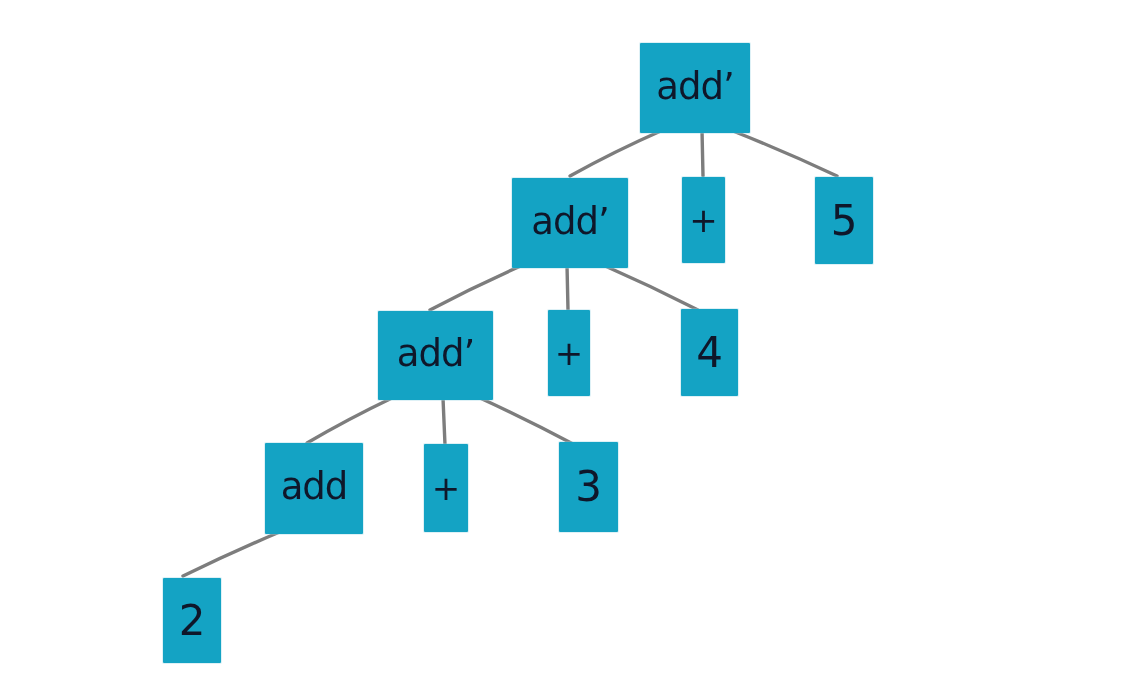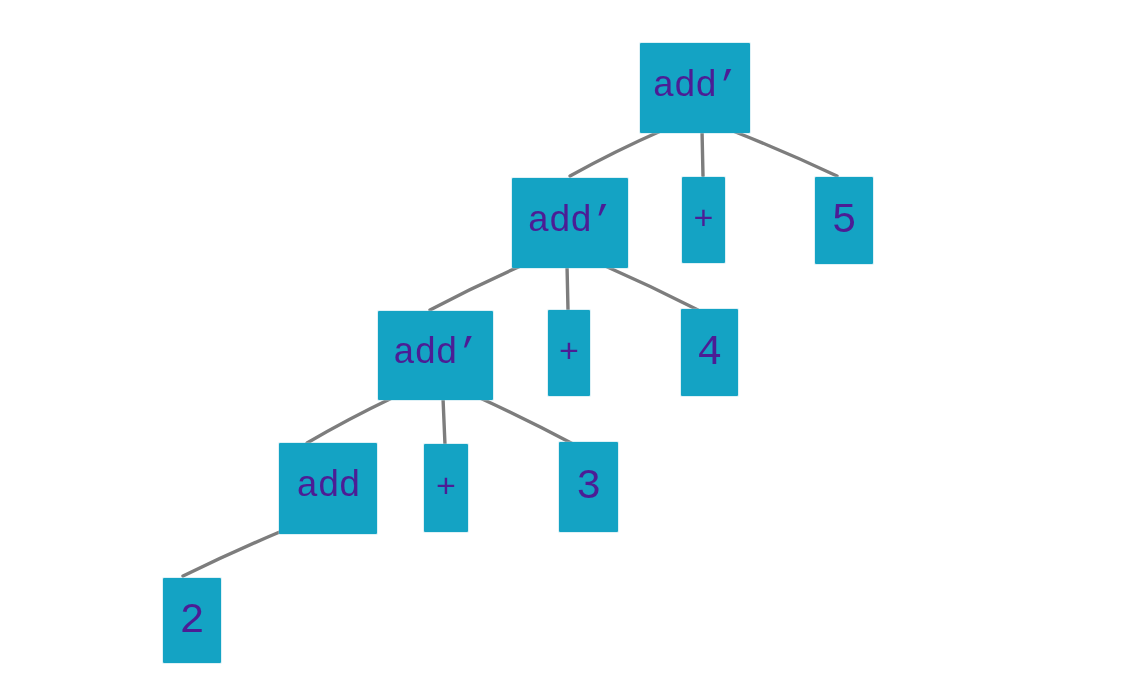--- a/index.html
+++ b/index.html
@@ -18,43 +18,42 @@
   .edges {
     position: absolute;
     left: 0;
     top: 0;
     width: 1142px;
     height: 688px;
   }
   .node {
     position: absolute;
     background: #14a3c4;
-    color: #4c1d95;
+    color: #0f172a;
     display: flex;
     align-items: center;
     justify-content: center;
     border-radius: 1px;
     box-shadow: 0 0 0 1px rgba(160, 215, 230, 0.35);
     user-select: none;
     line-height: 1;
-    font-family: Liberation Mono, monospace;
   }
   .lbl-word  { font-size: 37px; letter-spacing: -1px; padding-bottom: 4px; }
   .lbl-plus  { font-size: 34px; }
   .lbl-digit { font-size: 42px; }
 
   
   .node-0  { left: 640px; top: 43px;  width: 110px; height: 86px; }
   .node-1  { left: 512px; top: 178px; width: 116px; height: 86px; }
   .node-2  { left: 682px; top: 177px; width: 43px;  height: 86px; }
   .node-3  { left: 815px; top: 177px; width: 58px;  height: 87px; }
   .node-4  { left: 378px; top: 311px; width: 115px; height: 85px; }
   .node-5  { left: 548px; top: 310px; width: 42px;  height: 86px; }
   .node-6  { left: 681px; top: 309px; width: 57px;  height: 87px; }
-  .node-7  { left: 279px; top: 443px; width: 98px;  height: 87px; }
+  .node-7  { left: 265px; top: 443px; width: 98px;  height: 87px; }
   .node-8  { left: 424px; top: 444px; width: 44px;  height: 88px; }
   .node-9  { left: 559px; top: 442px; width: 59px;  height: 90px; }
   .node-10 { left: 163px; top: 578px; width: 58px;  height: 85px; }
 </style>
 </head>
 <body>
 
 <div class="canvas">
 
   <svg class="edges" viewBox="0 0 1142 688" xmlns="http://www.w3.org/2000/svg">

